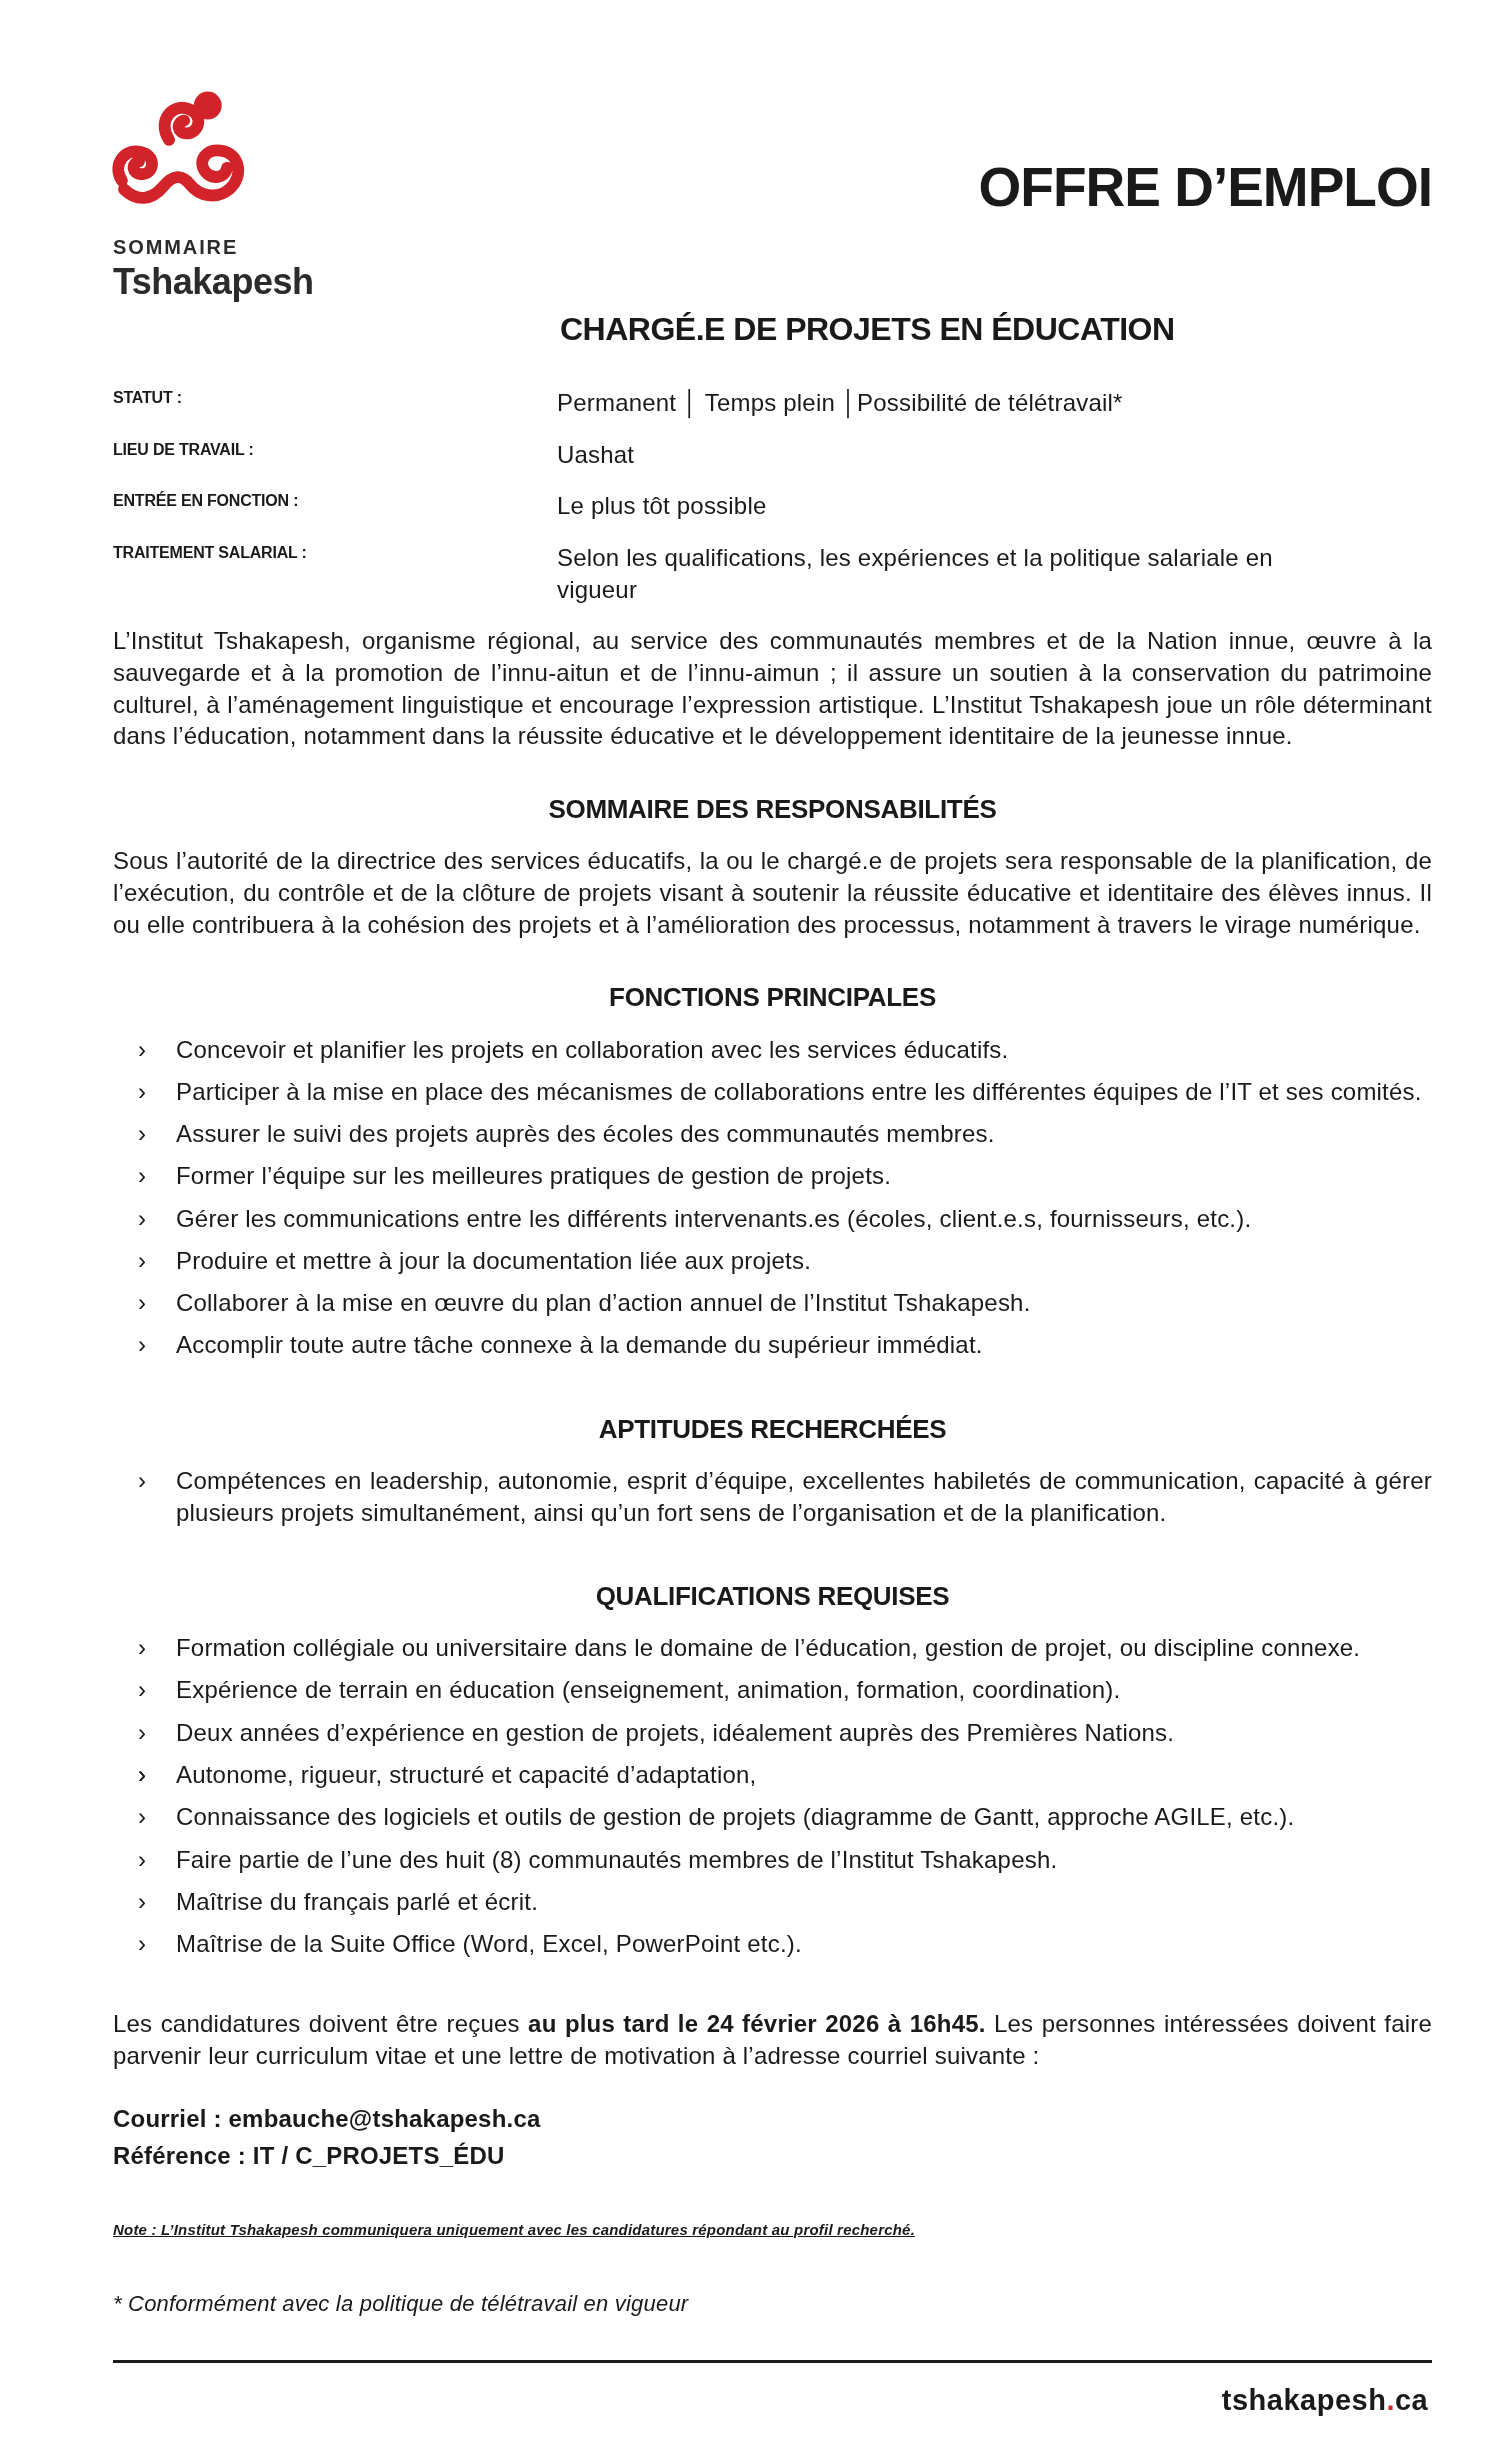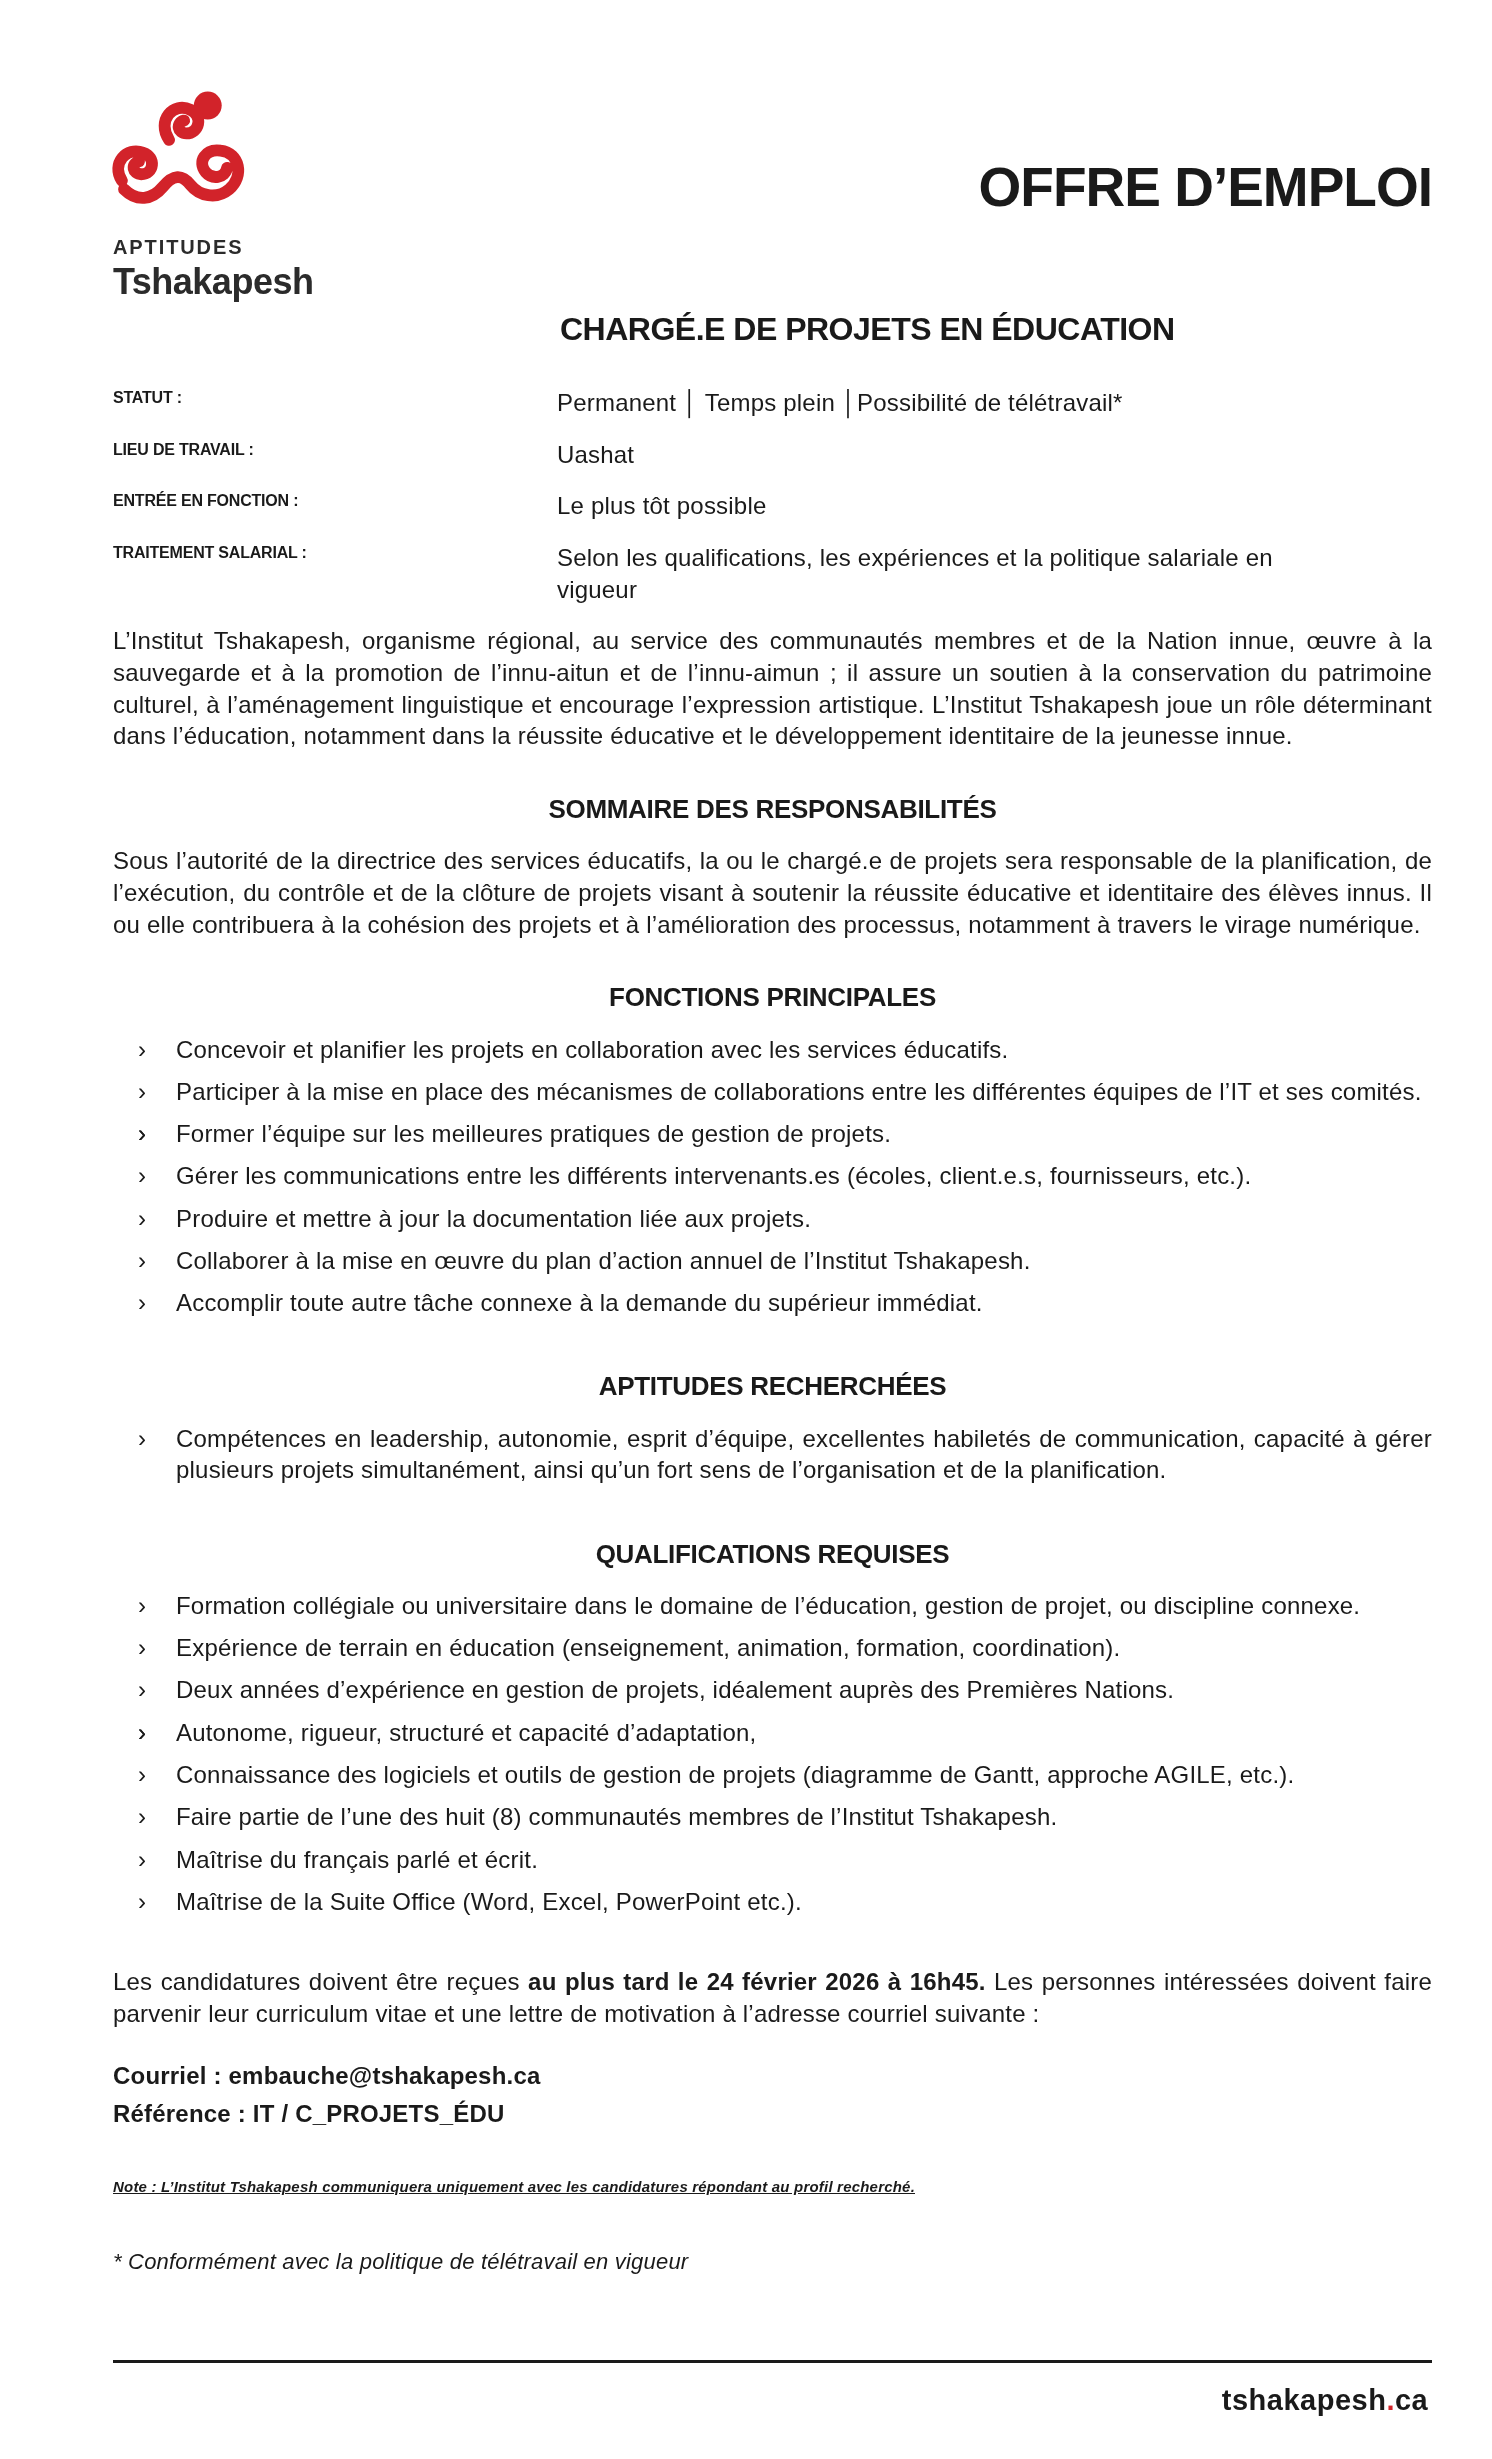--- a/index.html
+++ b/index.html
@@ -101,21 +101,21 @@
   <div class="header">
     <div class="logo">
       <svg width="161" height="140" viewBox="0 0 150 130" aria-hidden="true">
         <circle cx="92" cy="18" r="13" fill="#d2232a"></circle>
         <g fill="none" stroke="#d2232a" stroke-width="11" stroke-linecap="round">
           <path d="M56,50 C44,32 60,14 76,22 C88,28 84,44 72,44 C64,44 62,34 70,32"></path>
           <path d="M12,88 C2,72 16,56 32,62 C44,66 42,82 30,82 C22,82 20,72 28,70"></path>
           <path d="M14,96 C26,108 40,106 50,94 C60,82 68,82 76,92 C84,102 100,106 112,96 C126,84 122,62 104,60 C90,58 82,70 90,80 C96,87 108,86 110,76"></path>
         </g>
       </svg>
-      <div class="logo-institut">APTITUDES</div>
+      <div class="logo-institut">SOMMAIRE</div>
       <div class="logo-name">Tshakapesh</div>
     </div>
     <h1 class="doc-title">OFFRE D’EMPLOI</h1>
   </div>
 
   <h2 class="subtitle">CHARGÉ.E DE PROJETS EN ÉDUCATION</h2>
 
   <div class="details">
     <div class="d-row">
       <div class="d-label">STATUT :</div>
@@ -137,21 +137,21 @@
 
   <p class="intro para">L’Institut Tshakapesh, organisme régional, au service des communautés membres et de la Nation innue, œuvre à la sauvegarde et à la promotion de l’innu-aitun et de l’innu-aimun ; il assure un soutien à la conservation du patrimoine culturel, à l’aménagement linguistique et encourage l’expression artistique. L’Institut Tshakapesh joue un rôle déterminant dans l’éducation, notamment dans la réussite éducative et le développement identitaire de la jeunesse innue.</p>
 
   <h3 class="sec-heading">SOMMAIRE DES RESPONSABILITÉS</h3>
   <p class="para">Sous l’autorité de la directrice des services éducatifs, la ou le chargé.e de projets sera responsable de la planification, de l’exécution, du contrôle et de la clôture de projets visant à soutenir la réussite éducative et identitaire des élèves innus. Il ou elle contribuera à la cohésion des projets et à l’amélioration des processus, notamment à travers le virage numérique.</p>
 
   <h3 class="sec-heading">FONCTIONS PRINCIPALES</h3>
   <ul class="list">
     <li><span class="bullet">›</span><span>Concevoir et planifier les projets en collaboration avec les services éducatifs.</span></li>
     <li><span class="bullet">›</span><span>Participer à la mise en place des mécanismes de collaborations entre les différentes équipes de l’IT et ses comités.</span></li>
-    <li><span class="bullet">›</span></li>
+    <li><span class="bullet">›</span><span>Assurer le suivi des projets auprès des écoles des communautés membres.</span></li>
     <li><span class="bullet">›</span><span>Former l’équipe sur les meilleures pratiques de gestion de projets.</span></li>
     <li><span class="bullet">›</span><span>Gérer les communications entre les différents intervenants.es (écoles, client.e.s, fournisseurs, etc.).</span></li>
     <li><span class="bullet">›</span><span>Produire et mettre à jour la documentation liée aux projets.</span></li>
     <li><span class="bullet">›</span><span>Collaborer à la mise en œuvre du plan d’action annuel de l’Institut Tshakapesh.</span></li>
     <li><span class="bullet">›</span><span>Accomplir toute autre tâche connexe à la demande du supérieur immédiat.</span></li>
   </ul>
 
   <h3 class="sec-heading">APTITUDES RECHERCHÉES</h3>
   <ul class="list">
     <li><span class="bullet">›</span><span>Compétences en leadership, autonomie, esprit d’équipe, excellentes habiletés de communication, capacité à gérer plusieurs projets simultanément, ainsi qu’un fort sens de l’organisation et de la planification.</span></li>

